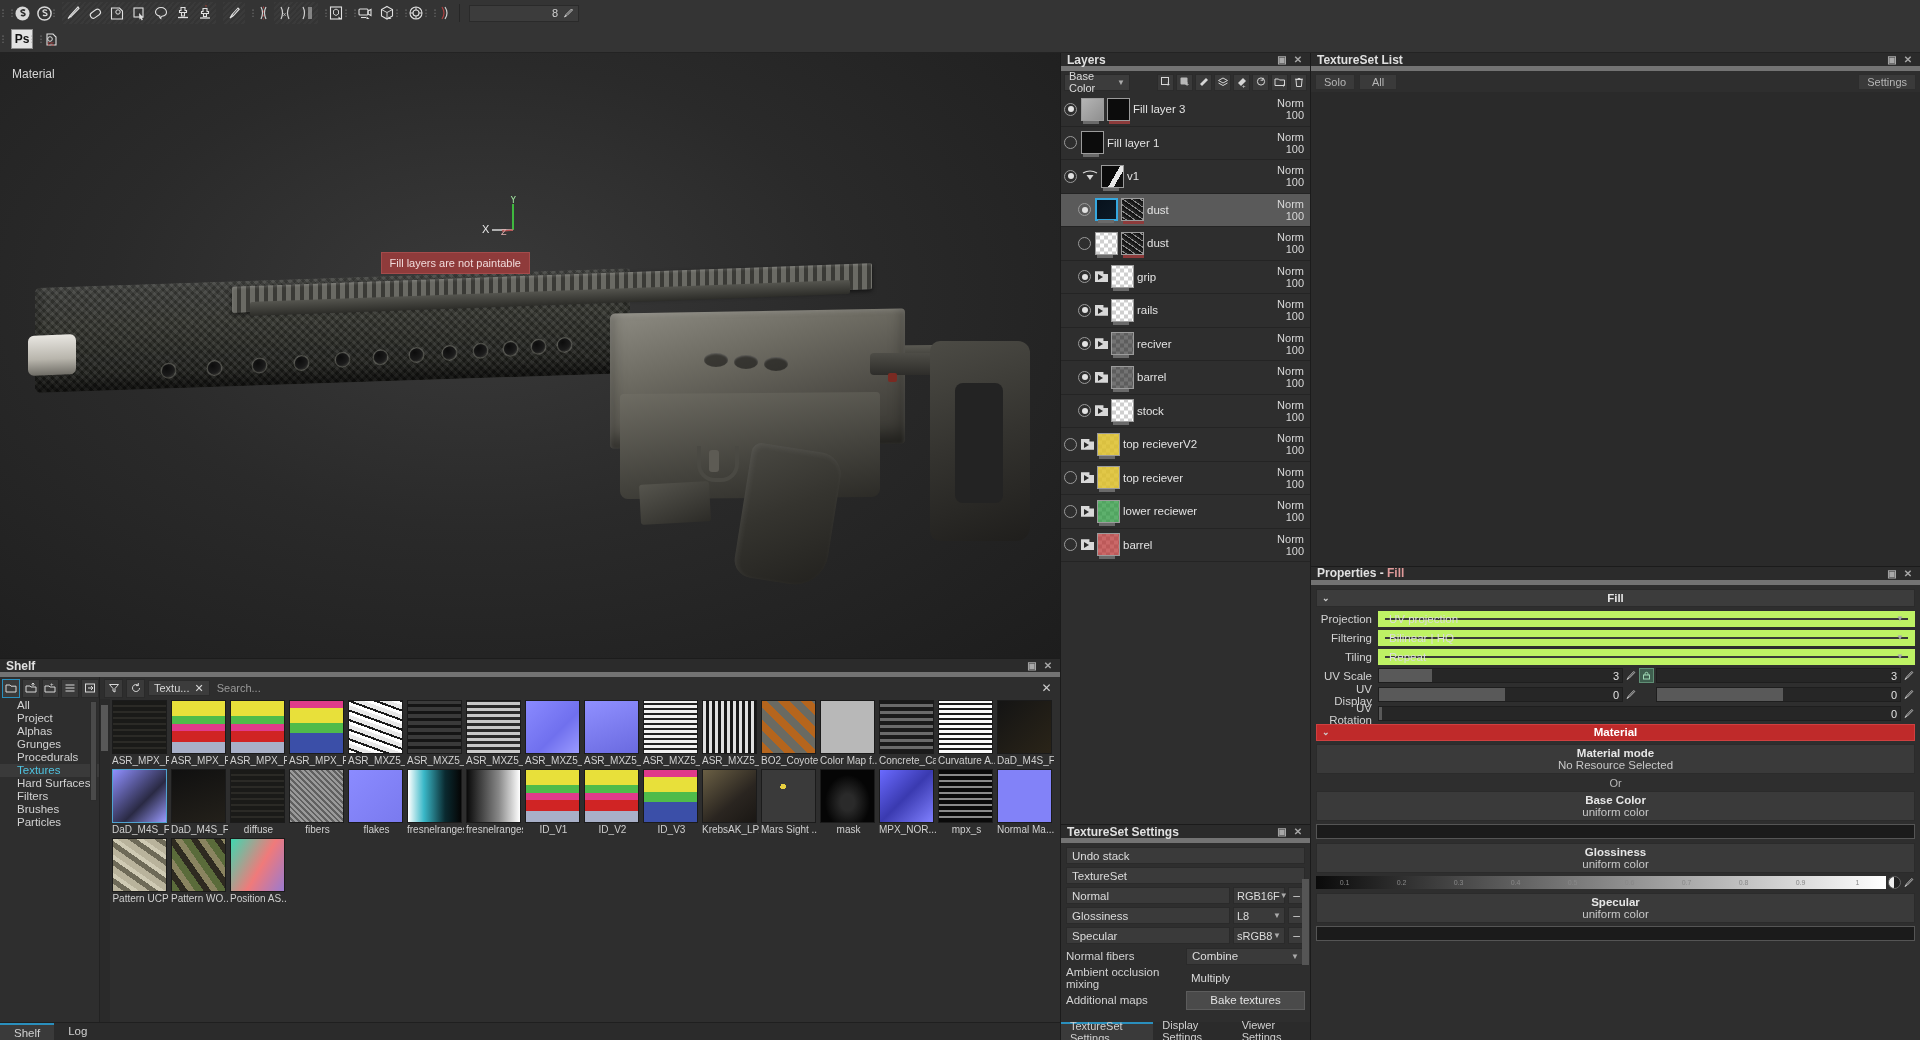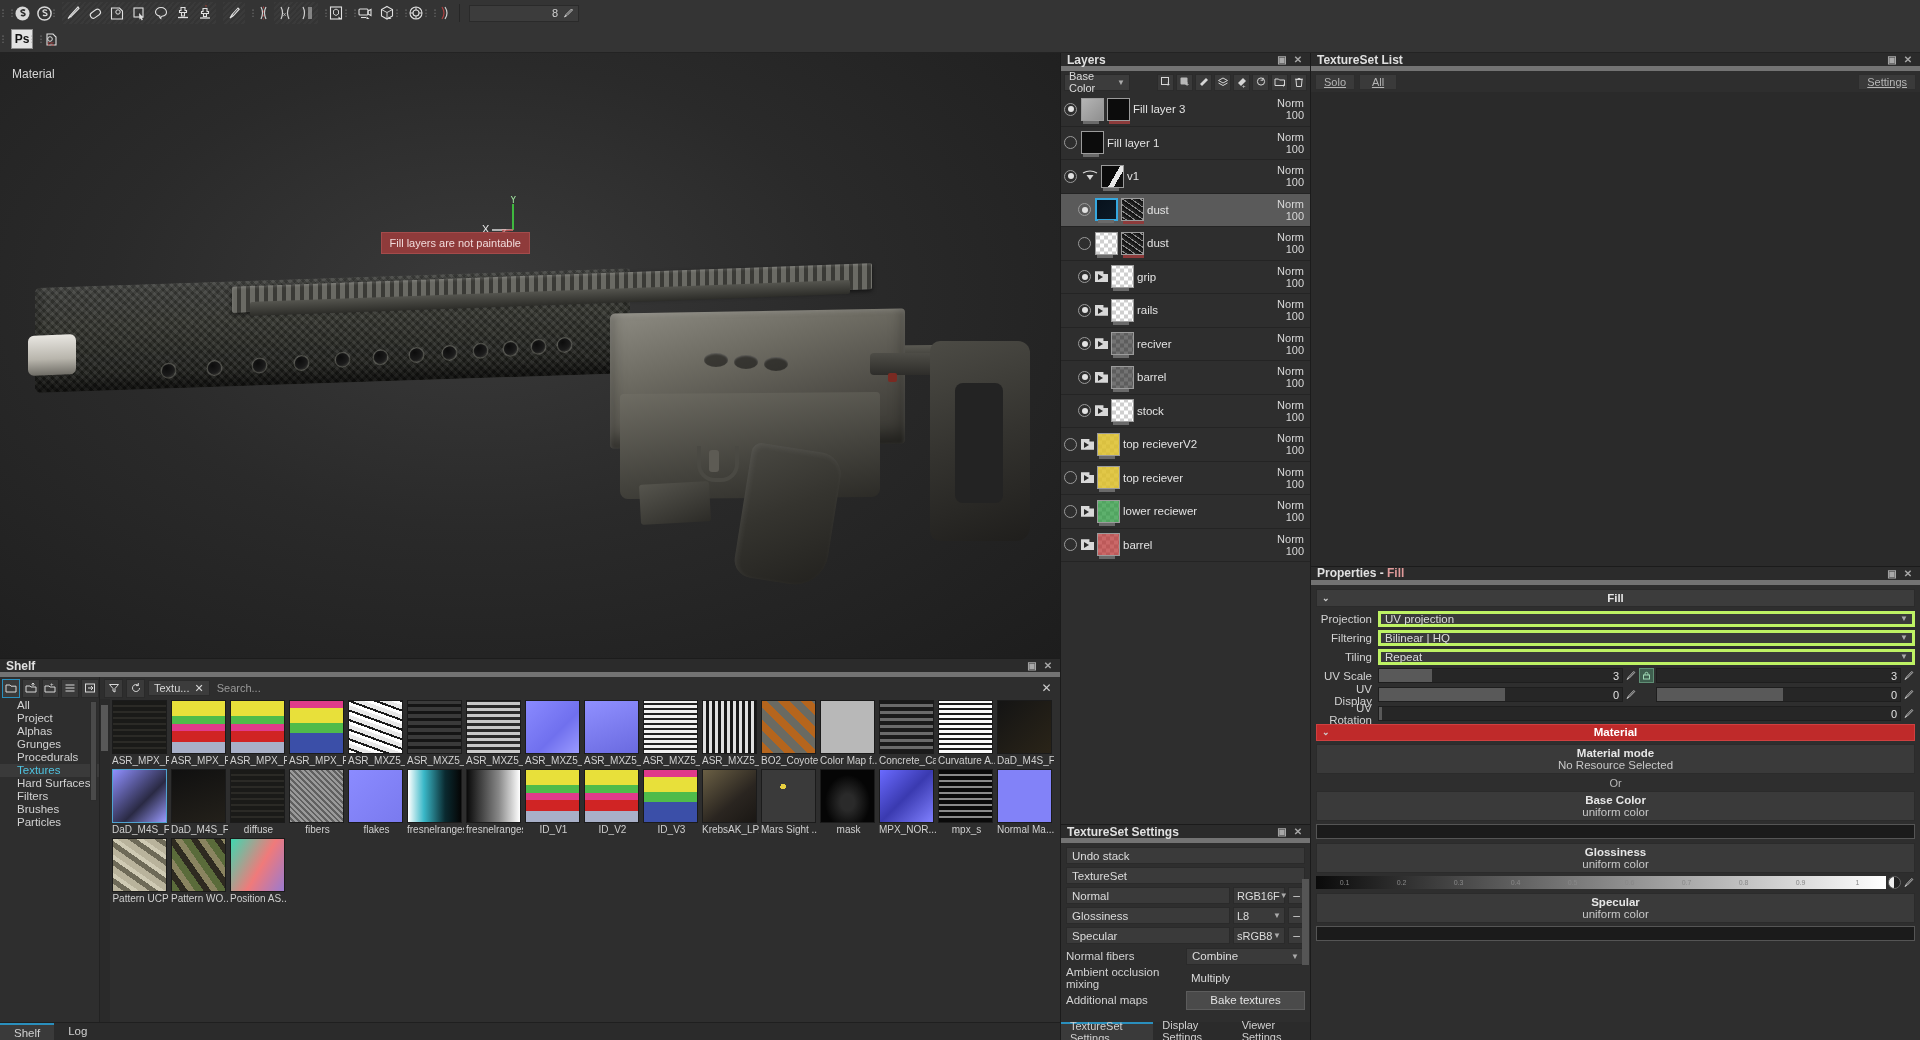--- a/index.html
+++ b/index.html
@@ -163,21 +163,21 @@
     background: linear-gradient(160deg,#56554e,#2c2b27); border-radius: 3px;
     transform: rotate(-3deg);
   }
   .w-accent {
     position: absolute; left: 888px; top: 320px; width: 9px; height: 9px;
     background: #7a2a22; border-radius: 2px;
   }
 
   .gizmo { position: absolute; right: 534px; bottom: 418px; width: 46px; height: 44px; }
   .warn {
-    position: absolute; right: 530px; bottom: 404px;
+    position: absolute; right: 530px; bottom: 384px;
     background: #8f3b3b; color: #f0dada; font-size: 11px;
     padding: 4px 8px; border: 1px solid #a44b4b; white-space: nowrap;
   }
 
   
   .shelf { flex: 0 0 382px; background: #2e2e2e; border-top: 1px solid #1c1c1c; display: flex; flex-direction: column; }
   .panel-title {
     height: 18px; background: #2b2b2b; display: flex; align-items: center;
     padding: 0 6px; font-size: 12px; font-weight: bold; color: #e0e0e0;
     border-bottom: 5px solid #737373;
@@ -291,42 +291,42 @@
   .kvrow .btnv { flex: 1; height: 19px; background: #4a4a4a; border: 1px solid #5c5c5c;
     display: flex; align-items: center; justify-content: center; font-size: 11.5px; color: #e4e4e4; }
   .vsb { position: absolute; right: 1px; top: 36px; width: 7px; height: 86px; background: #555; }
   .tss-tabs { height: 18px; background: #2b2b2b; display: flex; align-items: stretch; }
   .tsstab { padding: 0 9px; display: flex; align-items: center; font-size: 11px; color: #d0d0d0; }
   .tsstab.active { background: #3a3a3a; border-top: 2px solid #2a8fbd; }
 
   
   .tsl-toolbar { height: 21px; display: flex; align-items: center; gap: 4px; padding: 0 4px; }
   .smallbtn { height: 16px; min-width: 38px; padding: 0 8px; background: #3a3a3a; border: 1px solid #2d2d2d;
-    display: flex; align-items: center; justify-content: center; font-size: 11px; color: #b5b5b5; text-decoration: underline; }
+    display: flex; align-items: center; justify-content: center; font-size: 11px; color: #b5b5b5; }
   .tsl-row { height: 19px; display: flex; align-items: center; background: #4a4a4a; padding-left: 6px; }
   .tsl-row .nm { flex: 1; font-size: 11.5px; color: #eee; font-weight: bold; margin-left: 8px; }
   .tsl-row .shader { height: 17px; padding: 0 5px; background: #3a3a3a; border: 1px solid #2d2d2d;
     display: flex; align-items: center; font-size: 11px; color: #dcdcdc; }
   .tsl-blank { flex: 1; background: #2a2a2a; }
 
   
   .props { display: flex; flex-direction: column; flex: 1; border-top: 1px solid #1b1b1b; min-height: 0; }
   .props .panel-title .ttl span.sub { color: #e09a9a; }
   .props-body { flex: 1; padding: 4px 5px; overflow: hidden; }
   .secthead {
     height: 18px; background: #3c3c3c; border: 1px solid #2b2b2b; display: flex; align-items: center;
     justify-content: center; font-size: 11.5px; font-weight: bold; color: #e6e6e6; position: relative;
     margin-bottom: 3px;
   }
   .secthead .chev { position: absolute; left: 5px; font-size: 9px; color: #cfcfcf; }
   .secthead.mat { background: #bf2a2a; border-color: #d04040; color: #fff; height: 17px; }
   .prow { display: flex; align-items: center; height: 18px; margin-bottom: 1px; }
   .prow .lab { width: 62px; text-align: right; padding-right: 6px; font-size: 11.5px; color: #d2d2d2; }
   .prow .lab.dim { color: #7a7a7a; }
-  .prow .ctl { flex: 1; height: 16px; background: #3a3a3a; border: 3px solid #bef264;
+  .prow .ctl { flex: 1; height: 16px; background: #3a3a3a; border: 7px solid #bef264;
     display: flex; align-items: center; padding: 0 4px; font-size: 11.5px; color: #dcdcdc; }
   .prow .ctl .arr { margin-left: auto; font-size: 8px; color: #aaa; }
   .slider { flex: 1; height: 15px; background: #262626; border: 1px solid #1e1e1e; position: relative;
     display: flex; align-items: center; }
   .slider .fill { position: absolute; left: 0; top: 0; bottom: 0; background: #595959; }
   .slider .num { margin-left: auto; padding-right: 3px; font-size: 11px; color: #e0e0e0; z-index: 2; }
   .pen { width: 14px; height: 14px; display: flex; align-items: center; justify-content: center;
     color: #bdbdbd; flex: 0 0 14px; }
   .lockbtn { width: 15px; height: 15px; background: #3f5f4f; border: 1px solid #5f8f75;
     display: flex; align-items: center; justify-content: center; flex: 0 0 15px; margin: 0 2px; }

